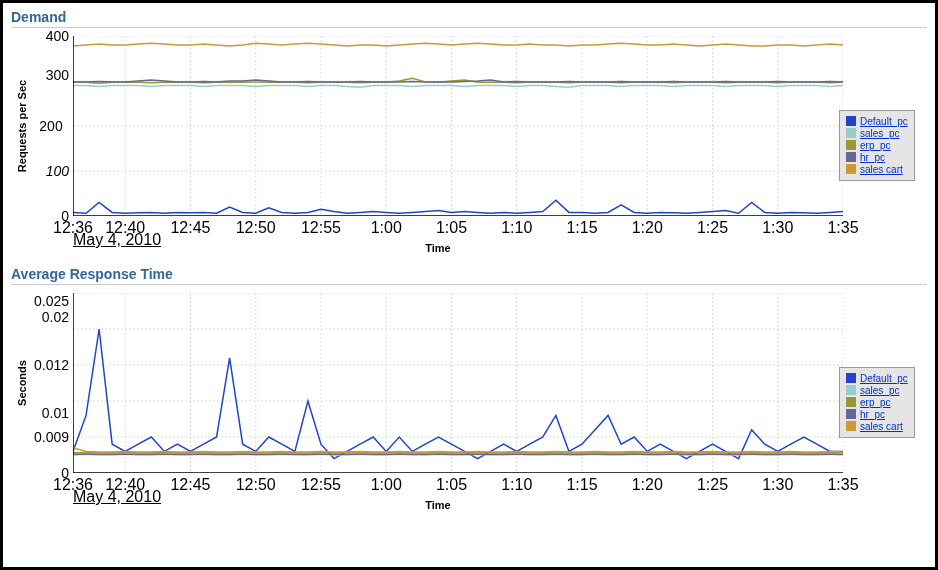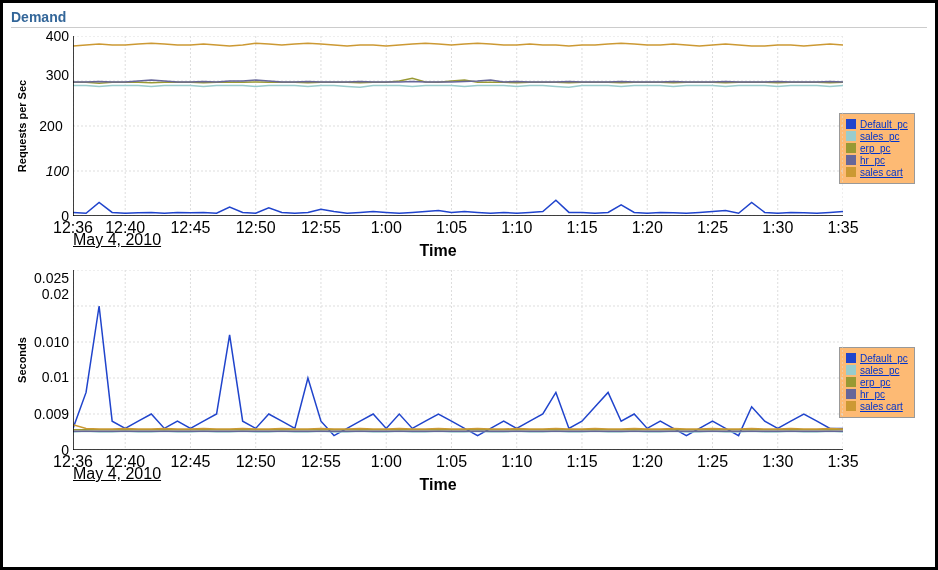--- a/index.html
+++ b/index.html
@@ -71,28 +71,28 @@
       position: absolute;
       top: 195px;
       left: 0;
       font-size: 16px;
       color: #000;
       text-decoration: underline;
     }
     .xlabel {
       text-align: center;
       font-weight: bold;
-      font-size: 16px;
+      font-size: 11px;
       color: #000;
       margin-top: 26px;
       width: 810px;
     }
     .legend {
       border: 1px solid #999;
-      background: #fdba74;
+      background: #e5e5e5;
       padding: 4px 6px;
       font-size: 10px;
       align-self: center;
       margin-left: 6px;
     }
     .legend-row { display: flex; align-items: center; margin: 1px 0; }
     .swatch { width: 10px; height: 10px; margin-right: 4px; flex-shrink: 0; }
     .legend-label { color: #0033cc; text-decoration: underline; cursor: pointer; white-space: nowrap; }
     svg { display: block; }
     .gridline { stroke: #ddd; stroke-dasharray: 2,2; stroke-width: 1; }
@@ -177,30 +177,31 @@
             <span class="legend-label">hr_pc</span>
           </div>
           <div class="legend-row">
             <div class="swatch" style="background: rgb(204, 153, 51);"></div>
             <span class="legend-label">sales cart</span>
           </div>
         </div>
       </div>
     </div>
     <div class="chart-section">
+      <div class="chart-title">Average Response Time</div>
       <div class="chart-wrap">
         <div class="ylabel-box">
           <div class="ylabel">Seconds</div>
         </div>
         <div class="plot-col">
           <div class="plot-area">
             <div class="ytick" style="top: 180px;">0</div>
             <div class="ytick" style="top: 144px;">0.009</div>
-            <div class="ytick" style="top: 107px;">0.01</div>
-            <div class="ytick" style="top: 72px;">0.010</div>
+            <div class="ytick" style="top: 120px;">0.01</div>
+            <div class="ytick" style="top: 72px;">0.012</div>
             <div class="ytick" style="top: 24px;">0.02</div>
             <div class="ytick" style="top: 8px;">0.025</div>
             <div class="xtick" style="left: 0px;">12:36</div>
             <div class="xtick" style="left: 52.2034px;">12:40</div>
             <div class="xtick" style="left: 117.458px;">12:45</div>
             <div class="xtick" style="left: 182.712px;">12:50</div>
             <div class="xtick" style="left: 247.966px;">12:55</div>
             <div class="xtick" style="left: 313.22px;">1:00</div>
             <div class="xtick" style="left: 378.475px;">1:05</div>
             <div class="xtick" style="left: 443.729px;">1:10</div>

